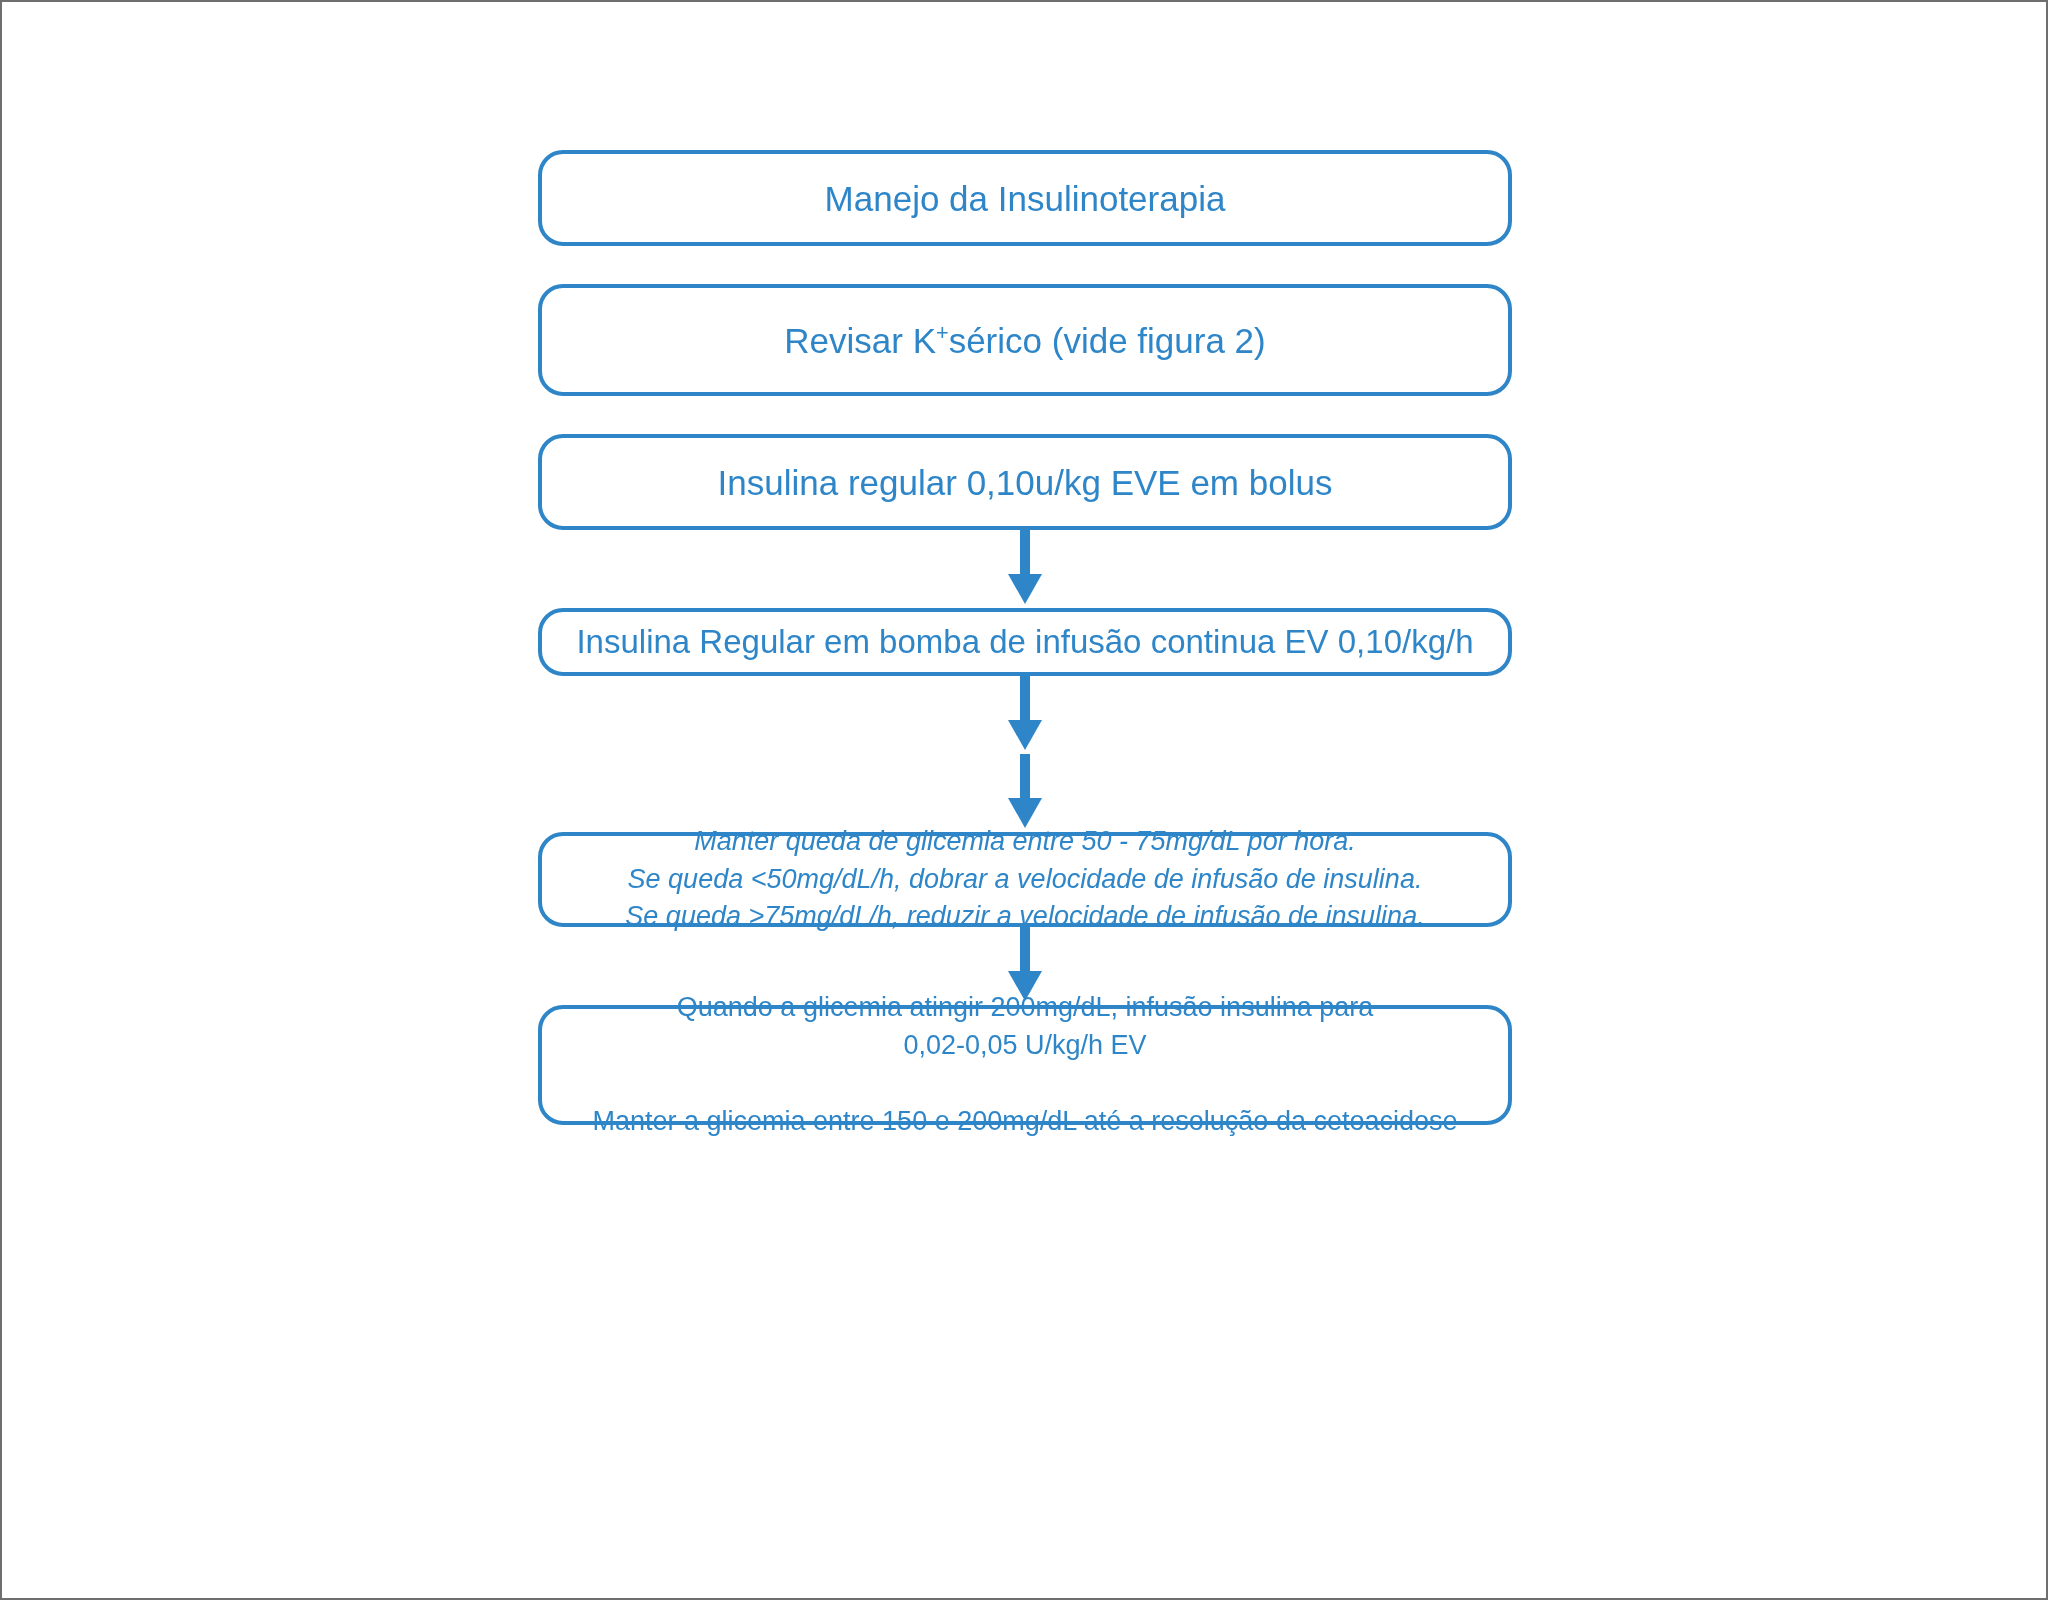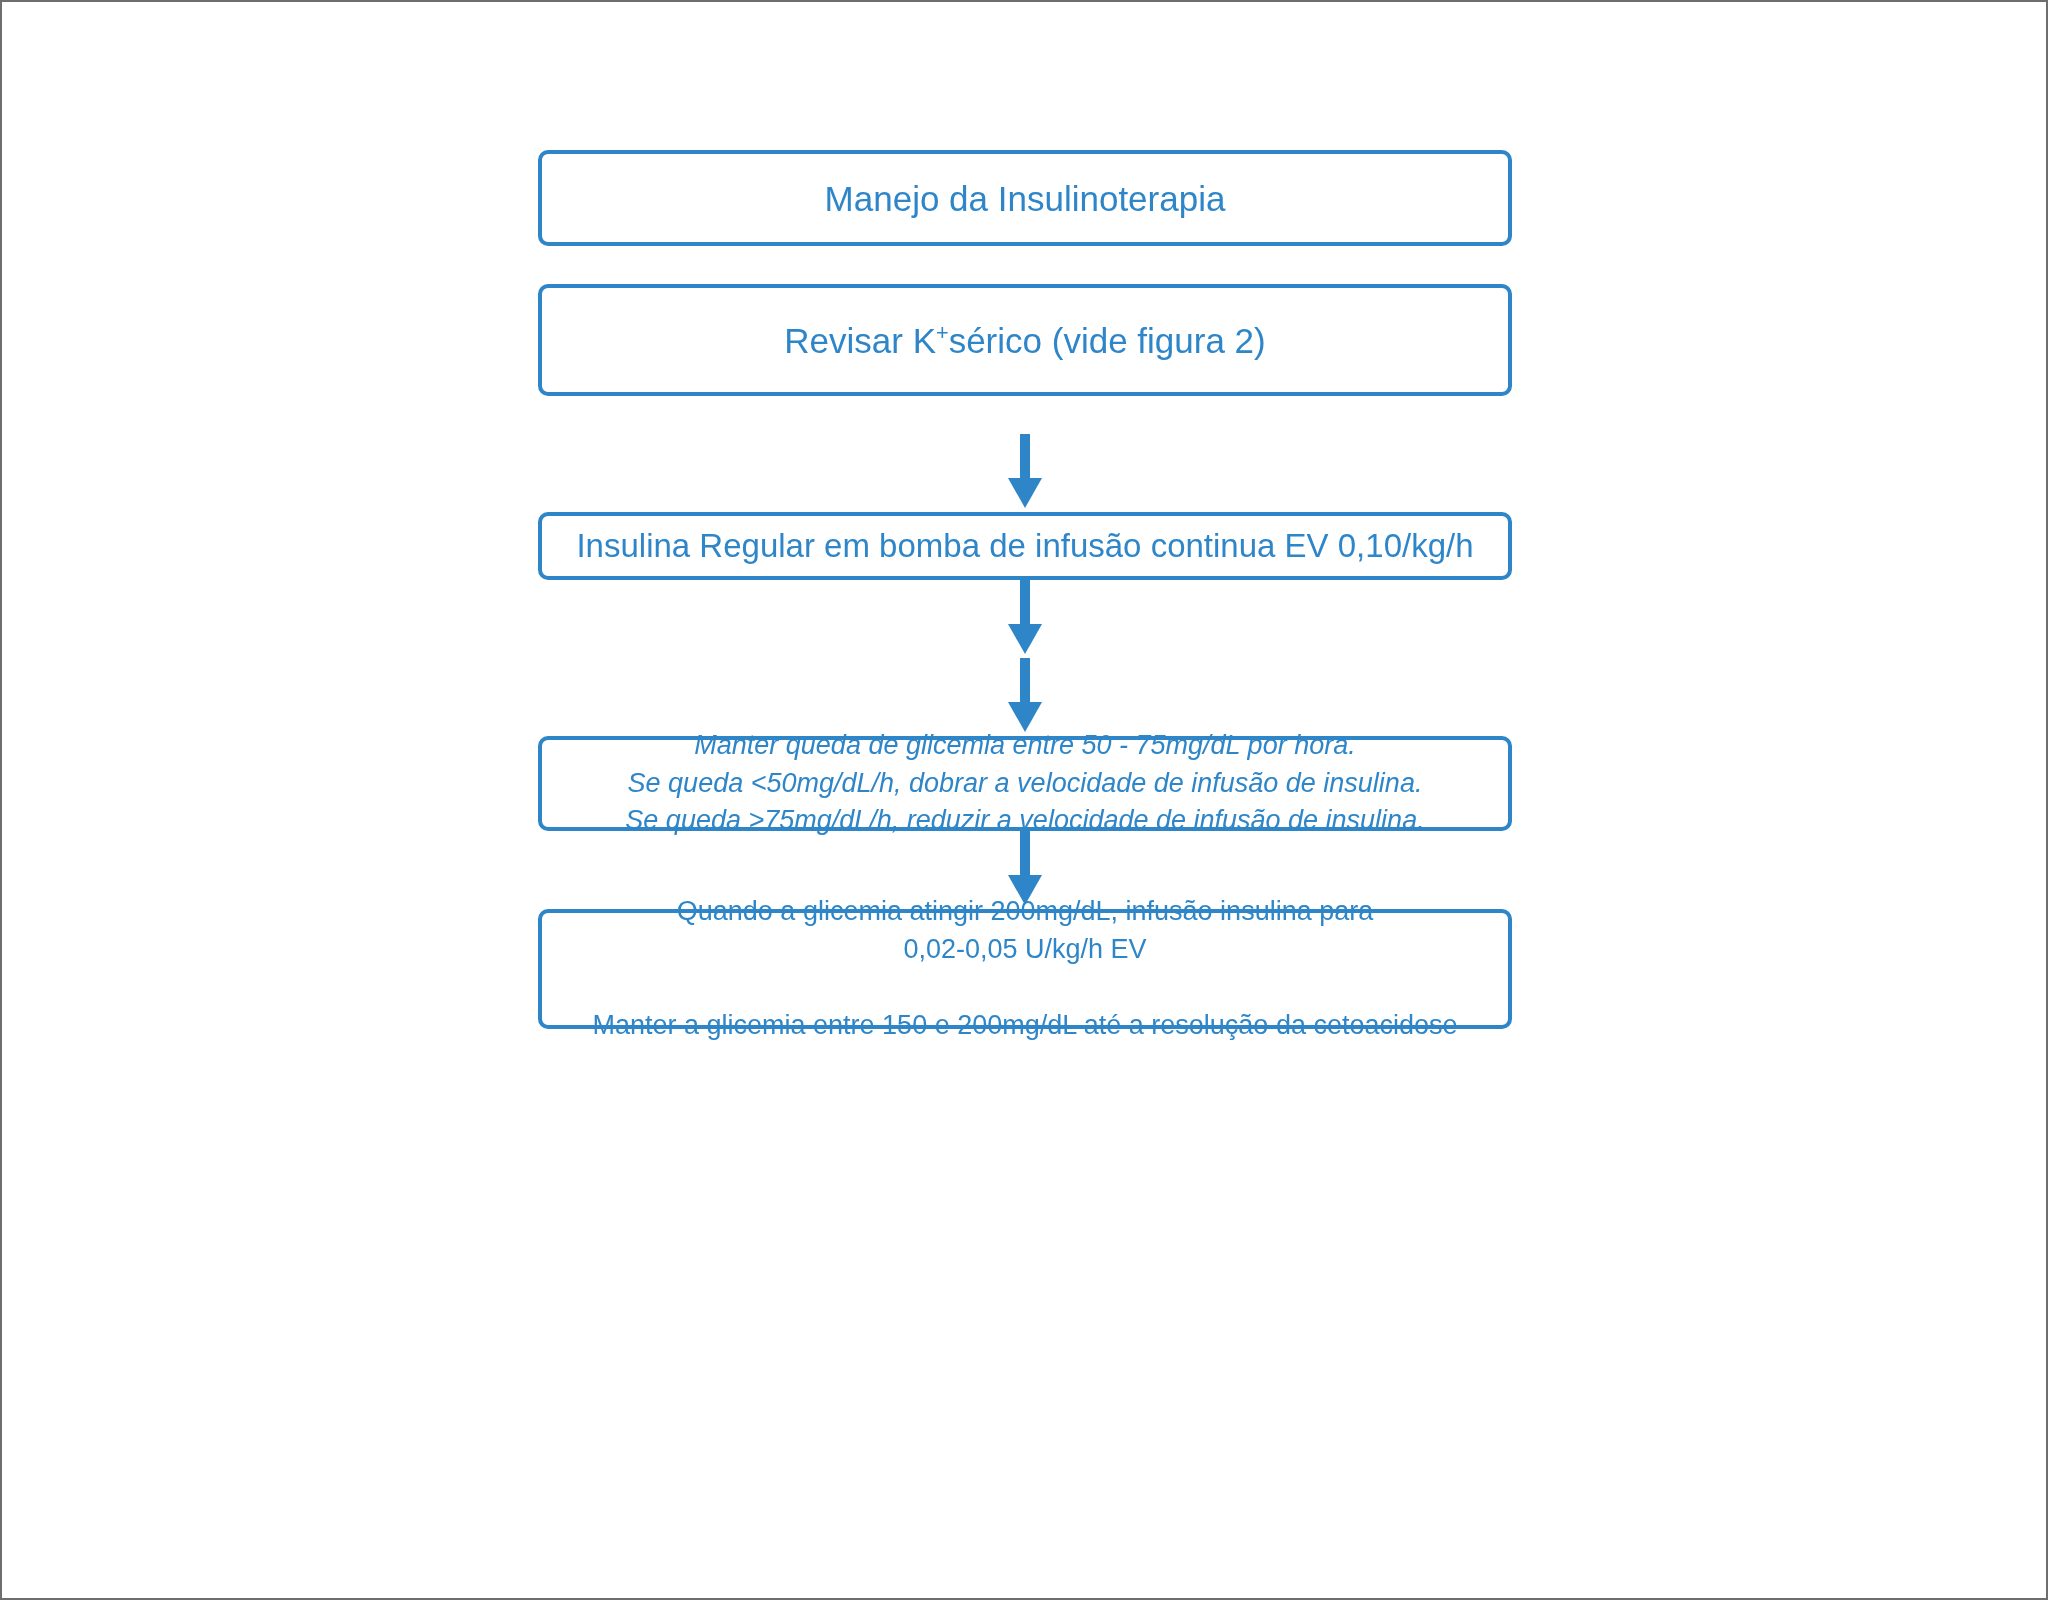--- a/index.html
+++ b/index.html
@@ -39,21 +39,21 @@
     top: 148px;
     width: 974px;
   }
 
   
   .node {
     position: relative;
     box-sizing: border-box;
     width: 974px;
     border: 4px solid #2E86C8;
-    border-radius: 10px;
+    border-radius: 25px;
     background: #ffffff;
     display: flex;
     align-items: center;
     justify-content: center;
     text-align: center;
     color: #2E86C8;
     line-height: 1.40;
   }
 
   .node-text {
@@ -108,20 +108,23 @@
       </div>
 
       <div class="gap-plain"></div>
 
       <div class="node n2">
         <span class="node-text"><span>Revisar K</span><sup class="plus">+</sup><span>sérico (vide figura 2)</span></span>
       </div>
 
       <div class="gap-plain"></div>
 
+      <div class="node n3">
+        <span class="node-text">Insulina regular 0,10u/kg EVE em bolus</span>
+      </div>
 
       <div class="connector">
         <svg width="36" height="78" viewBox="0 0 36 78">
           <rect x="13" y="0" width="10" height="50" fill="#2E86C8"></rect>
           <polygon points="1,44 35,44 18,74" fill="#2E86C8"></polygon>
         </svg>
       </div>
 
       <div class="node n4">
         <span class="node-text">Insulina Regular em bomba de infusão continua EV 0,10/kg/h</span>

